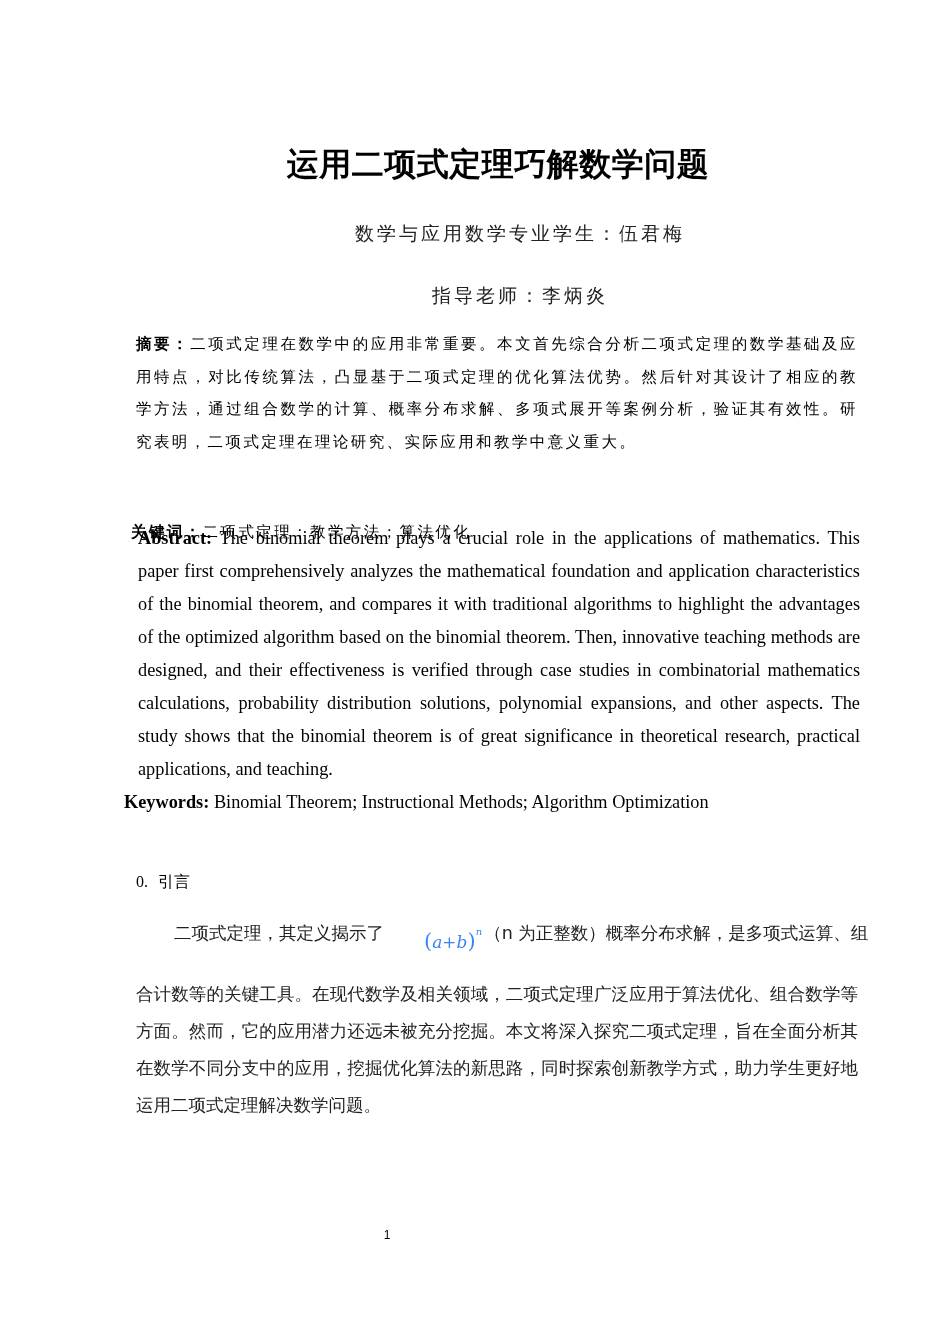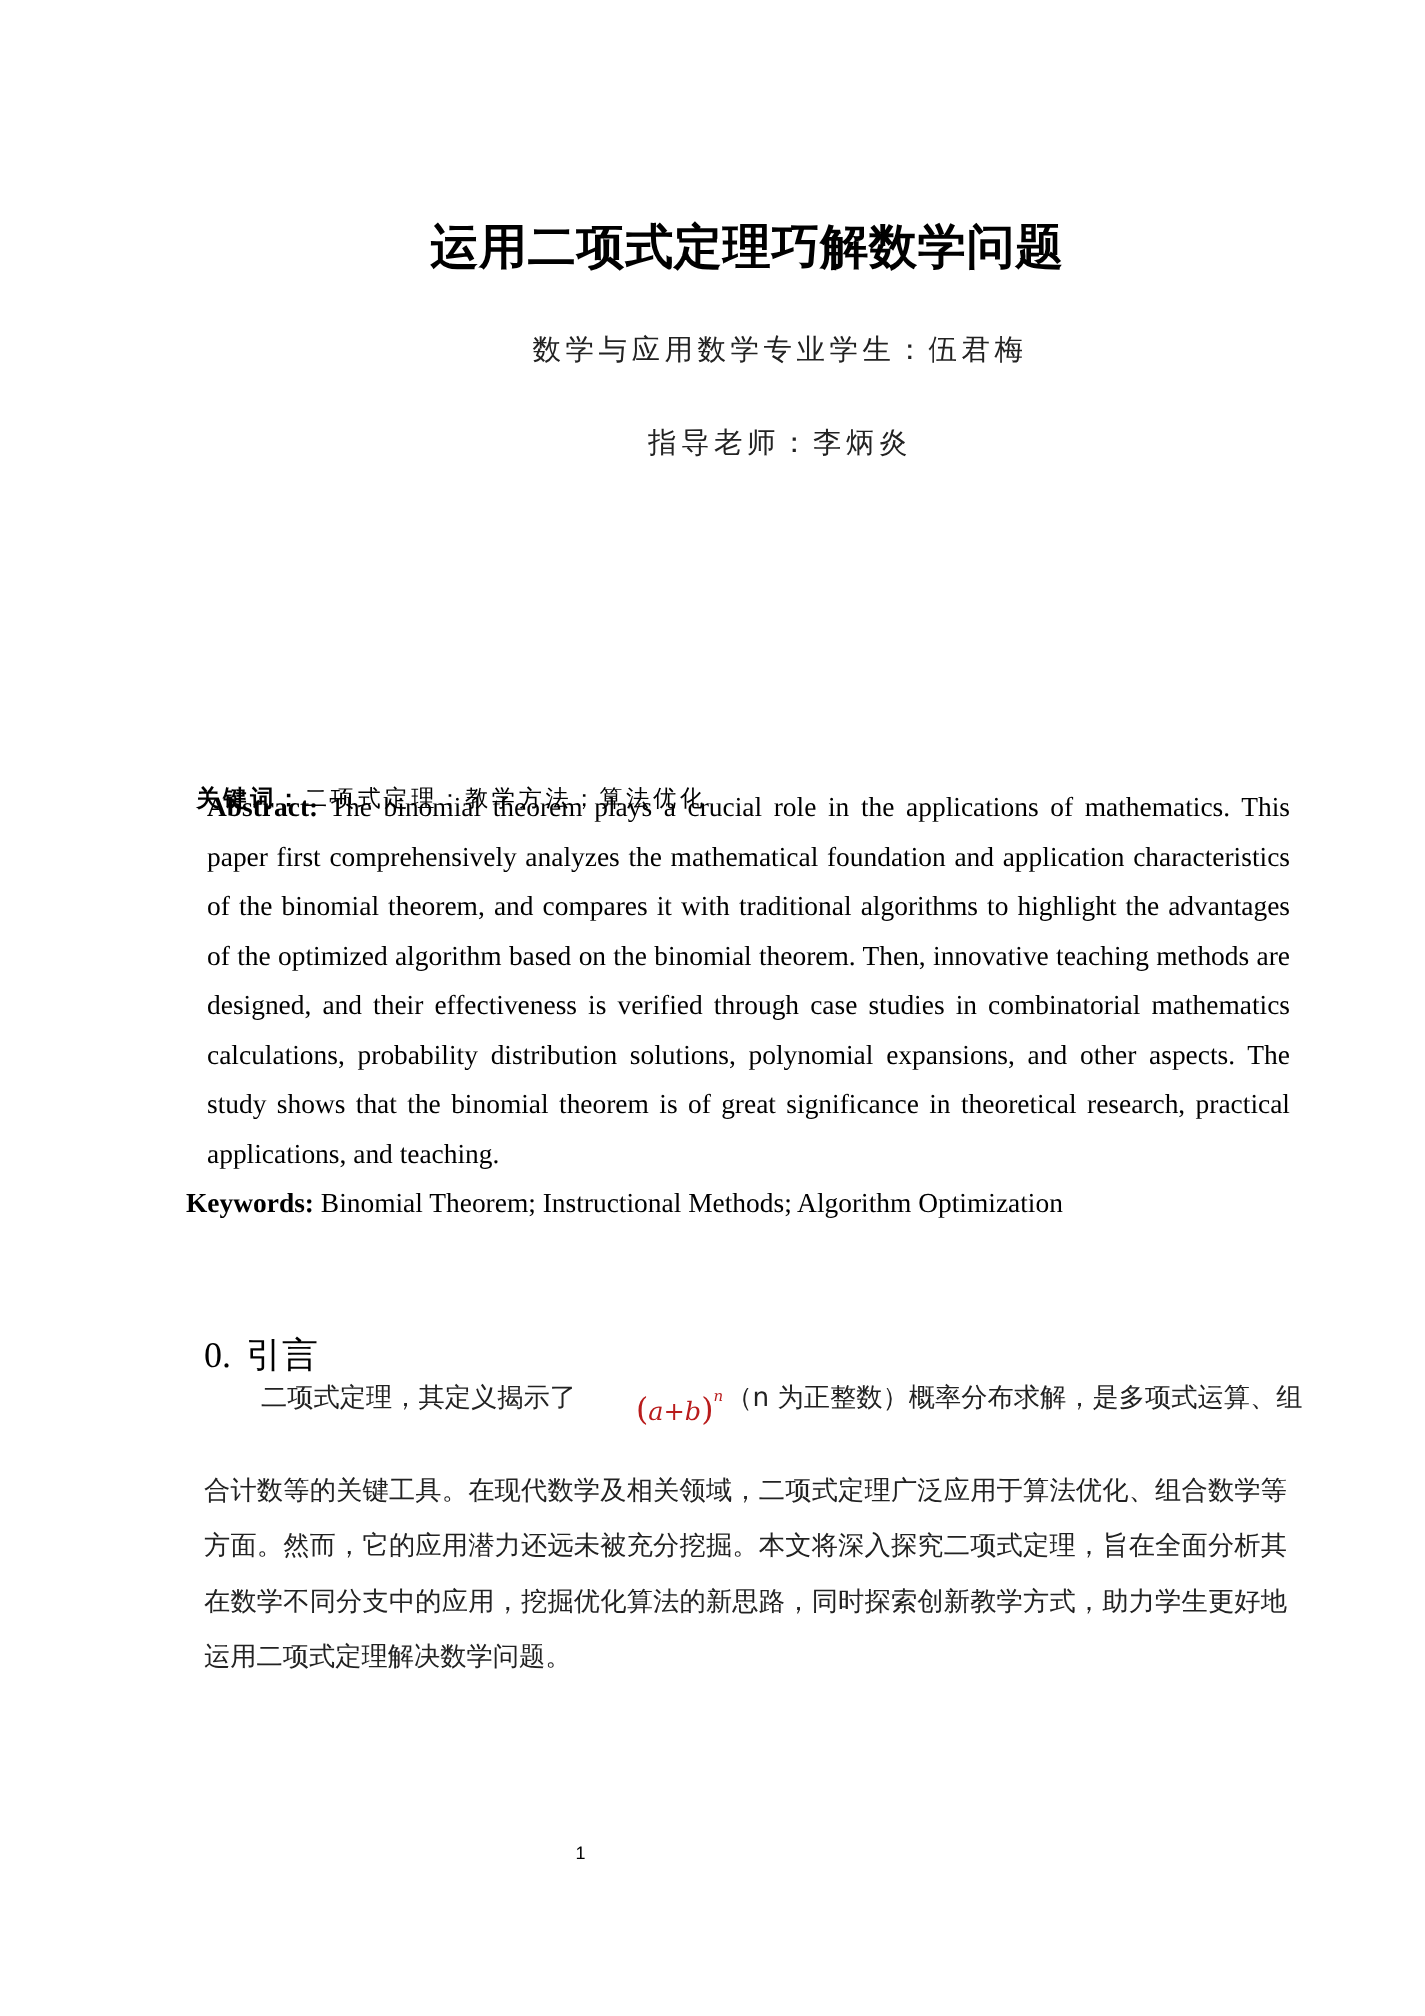--- a/index.html
+++ b/index.html
@@ -91,23 +91,23 @@
       position: absolute;
       left: 124px; width: 722px;
       top: 786px;
       font-family: "Liberation Serif", "DejaVu Serif", serif;
       font-size: 18.3px;
       line-height: 33px;
     }
     .section-heading {
       position: absolute;
       left: 136px;
-      top: 884px;
-      font-family: "DejaVu Sans", "Liberation Sans", sans-serif;
-      font-size: 24px;
+      top: 863px;
+      font-family: "DejaVu Sans", "Liberation Sans", sans-serif;
+      font-size: 16px;
       line-height: 38px;
     }
     .section-heading .num {
       font-family: "Liberation Serif", "DejaVu Serif", serif;
       margin-right: 10px;
     }
     .body-para {
       position: absolute;
       left: 136px; width: 722px;
       top: 912px;
@@ -128,21 +128,21 @@
       line-height: 37px;
       margin-top: 0px;
     }
     .formula {
       display: inline-block;
       position: relative;
       top: 9px;
       font-family: "DejaVu Serif", "Liberation Serif", serif;
       font-style: italic;
       font-size: 17px;
-      color: #b91c1c;
+      color: #3b82f6;
       margin: 0 2px;
     }
     .formula .paren {
       font-style: normal;
       font-size: 21px;
     }
     .formula sup {
       font-size: 10px;
       position: relative;
       top: -6px;
@@ -162,20 +162,23 @@
 <body>
 
 <div class="page">
 
   <div class="title">运用二项式定理巧解数学问题</div>
 
   <div class="author">数学与应用数学专业学生：伍君梅</div>
 
   <div class="advisor">指导老师：李炳炎</div>
 
+  <div class="cn-abstract">
+    <span class="label-bold">摘要：</span><span>二项式定理在数学中的应用非常重要。本文首先综合分析二项式定理的数学基础及应用特点，对比传统算法，凸显基于二项式定理的优化算法优势。然后针对其设计了相应的教学方法，通过组合数学的计算、概率分布求解、多项式展开等案例分析，验证其有效性。研究表明，二项式定理在理论研究、实际应用和教学中意义重大。</span>
+  </div>
 
   <div class="cn-keywords">
     <span class="label-bold">关键词：</span><span>二项式定理；教学方法；算法优化</span>
   </div>
 
   <div class="en-abstract">
     <span class="label-bold">Abstract:</span>
     <span>The binomial theorem plays a crucial role in the applications of mathematics. This paper first comprehensively analyzes the mathematical foundation and application characteristics of the binomial theorem, and compares it with traditional algorithms to highlight the advantages of the optimized algorithm based on the binomial theorem. Then, innovative teaching methods are designed, and their effectiveness is verified through case studies in combinatorial mathematics calculations, probability distribution solutions, polynomial expansions, and other aspects. The study shows that the binomial theorem is of great significance in theoretical research, practical applications, and teaching.</span>
   </div>
 

